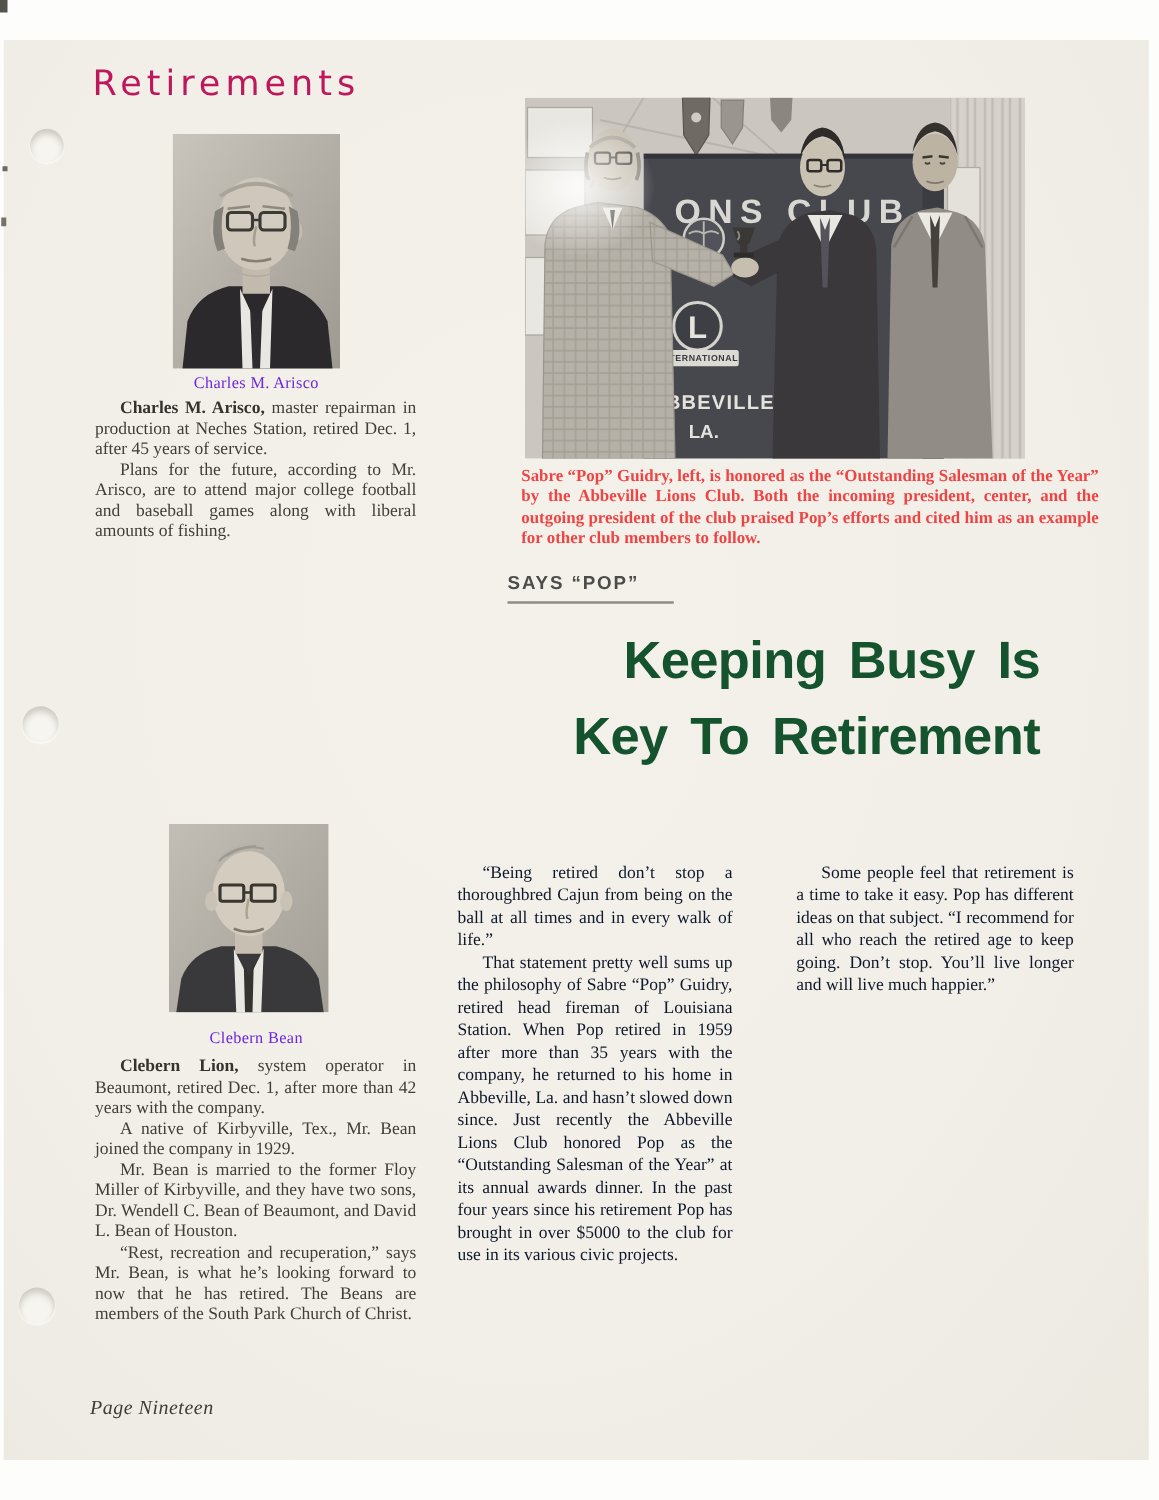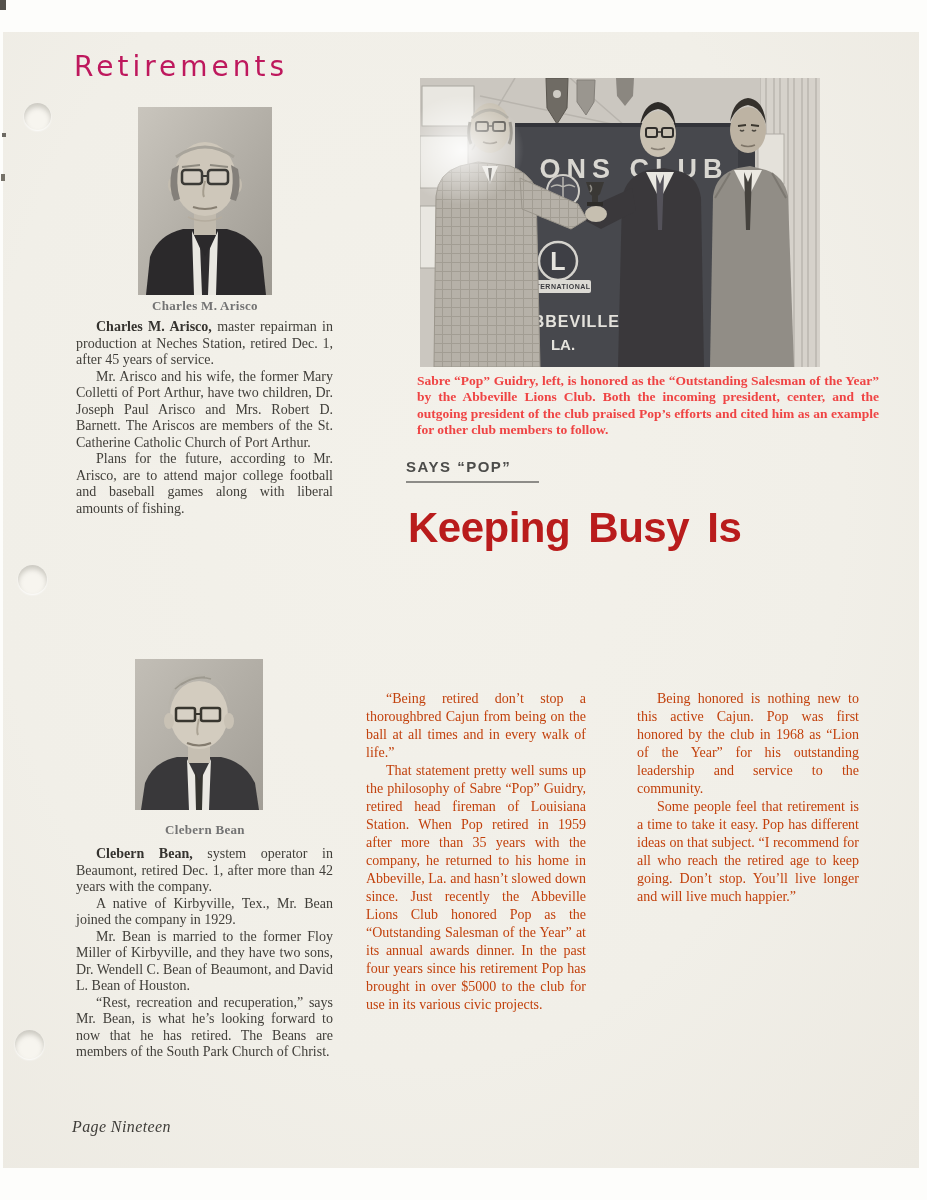--- a/index.html
+++ b/index.html
@@ -21,21 +21,21 @@
   .speck{position:absolute;background:#55524c;}
   .section-title{
     position:absolute;left:74px;top:50px;
     font-family:"DejaVu Sans",sans-serif;
     font-size:28px;letter-spacing:4px;color:#be185d;
   }
   .photo{position:absolute;overflow:hidden;}
   .photo svg{display:block;}
   .photo-caption{
     position:absolute;text-align:center;
-    font-weight:bold;font-size:13px;color:#737373;letter-spacing:.3px;
+    font-weight:normal;font-size:13px;color:#6d28d9;letter-spacing:.3px;
   }
   .body-text{
     position:absolute;font-size:14px;line-height:16.5px;
     text-align:justify;color:#403e39;
   }
   .body-text p{margin:0;text-indent:20px;}
   .body-text .lead{font-weight:bold;color:#35332f;}
   .feature-caption{
     position:absolute;left:417px;top:373px;width:462px;
     font-weight:bold;font-size:13.5px;line-height:16.3px;
@@ -46,26 +46,26 @@
     font-family:"Liberation Sans",sans-serif;
     font-weight:bold;font-size:15px;letter-spacing:1.5px;color:#4c4c4a;
   }
   .kicker-underline{
     position:absolute;left:406px;top:481px;width:133px;height:2px;background:#8d8c88;
   }
   .headline{
     position:absolute;left:408px;top:497px;width:424px;
     font-family:"Liberation Sans",sans-serif;
     font-weight:bold;font-size:42px;line-height:61px;
-    text-align:left;color:#b91c1c;
+    text-align:right;color:#14532d;
     word-spacing:7px;letter-spacing:-.5px;
   }
   .feature-col{
     position:absolute;top:690px;font-size:14px;line-height:18px;
-    text-align:justify;color:#c2410c;
+    text-align:justify;color:#0f172a;
   }
   .feature-col p{margin:0;text-indent:20px;}
   .page-footer{
     position:absolute;left:72px;top:1118px;
     font-style:italic;font-size:16px;color:#3e3c38;letter-spacing:.4px;
   }
 </style>
 </head>
 <body>
 
@@ -105,21 +105,20 @@
     <path d="M44,60 L62,58 M72,58 L90,60" stroke="#8e8a80" stroke-width="2"></path>
     <path d="M67,74 Q64,86 66,90" stroke="#a59d8e" stroke-width="2" fill="none"></path>
     <path d="M55,100 Q67,104 79,100" stroke="#877f72" stroke-width="2" fill="none"></path>
     <path d="M50,110 Q67,118 84,110" stroke="#b4ac9e" stroke-width="1.5" fill="none"></path>
   </svg>
 </div>
 <div class="photo-caption" style="left:77px;top:298px;width:256px;">Charles M. Arisco</div>
 
 <div class="body-text" style="left:76px;top:319px;width:257px;">
   <p><span class="lead">Charles M. Arisco,</span><span> master repairman in production at Neches Station, retired Dec. 1, after 45 years of service.</span></p>
-  <p>Mr. Arisco and his wife, the former Mary Colletti of Port Arthur, have two children, Dr. Joseph Paul Arisco and Mrs. Robert D. Barnett. The Ariscos are members of the St. Catherine Catholic Church of Port Arthur.</p>
   <p>Plans for the future, according to Mr. Arisco, are to attend major college football and baseball games along with liberal amounts of fishing.</p>
 </div>
 
 <div class="photo" style="left:135px;top:659px;width:128px;height:151px;">
   <svg width="128" height="151" viewBox="0 0 128 151">
     <defs>
       <linearGradient id="bbg" x1="0" y1="0" x2="1" y2="1">
         <stop offset="0" stop-color="#c2beb6"></stop>
           <stop offset="1" stop-color="#a29e96"></stop>
       </linearGradient>
@@ -138,21 +137,21 @@
     <rect x="66" y="49" width="19" height="13" rx="2" fill="rgba(255,255,255,.10)" stroke="#38362f" stroke-width="2.5"></rect>
     <path d="M60,55 L66,55" stroke="#38362f" stroke-width="2"></path>
     <path d="M64,60 Q61,72 63,76" stroke="#ab a394" stroke-width="2" fill="none"></path>
     <path d="M64,60 Q61,72 63,76" stroke="#aba394" stroke-width="2" fill="none"></path>
     <path d="M52,84 Q64,89 76,84" stroke="#837b6e" stroke-width="2" fill="none"></path>
   </svg>
 </div>
 <div class="photo-caption" style="left:77px;top:822px;width:256px;">Clebern Bean</div>
 
 <div class="body-text" style="left:76px;top:846px;width:257px;">
-  <p><span class="lead">Clebern Bean,</span><span> system operator in Beaumont, retired Dec. 1, after more than 42 years with the company.</span></p>
+  <p><span class="lead">Clebern Lion,</span><span> system operator in Beaumont, retired Dec. 1, after more than 42 years with the company.</span></p>
   <p>A native of Kirbyville, Tex., Mr. Bean joined the company in 1929.</p>
   <p>Mr. Bean is married to the former Floy Miller of Kirbyville, and they have two sons, Dr. Wendell C. Bean of Beaumont, and David L. Bean of Houston.</p>
   <p>“Rest, recreation and recuperation,” says Mr. Bean, is what he’s looking forward to now that he has retired. The Beans are members of the South Park Church of Christ.</p>
 </div>
 
 <div class="photo" style="left:420px;top:78px;width:400px;height:289px;">
   <svg width="400" height="289" viewBox="0 0 400 289">
     <defs>
       <pattern id="plaid" width="9" height="9" patternUnits="userSpaceOnUse">
         <rect width="9" height="9" fill="#b6b1a8"></rect>
@@ -244,24 +243,24 @@
     <ellipse cx="42" cy="72" rx="62" ry="55" fill="url(#glare)"></ellipse>
   </svg>
 </div>
 
 <div class="feature-caption">Sabre “Pop” Guidry, left, is honored as the “Outstanding Salesman of the Year” by the Abbeville Lions Club. Both the incoming president, center, and the outgoing president of the club praised Pop’s efforts and cited him as an example for other club members to follow.</div>
 
 <div class="kicker">SAYS “POP”</div>
 <div class="kicker-underline"></div>
 <div class="headline">
   <div>Keeping Busy Is</div>
+  <div>Key To Retirement</div>
 </div>
 
 <div class="feature-col" style="left:366px;width:220px;">
   <p>“Being retired don’t stop a thoroughbred Cajun from being on the ball at all times and in every walk of life.”</p>
   <p>That statement pretty well sums up the philosophy of Sabre “Pop” Guidry, retired head fireman of Louisiana Station. When Pop retired in 1959 after more than 35 years with the company, he returned to his home in Abbeville, La. and hasn’t slowed down since. Just recently the Abbeville Lions Club honored Pop as the “Outstanding Salesman of the Year” at its annual awards dinner. In the past four years since his retirement Pop has brought in over $5000 to the club for use in its various civic projects.</p>
 </div>
 <div class="feature-col" style="left:637px;width:222px;">
-  <p>Being honored is nothing new to this active Cajun. Pop was first honored by the club in 1968 as “Lion of the Year” for his outstanding leadership and service to the community.</p>
   <p>Some people feel that retirement is a time to take it easy. Pop has different ideas on that subject. “I recommend for all who reach the retired age to keep going. Don’t stop. You’ll live longer and will live much happier.”</p>
 </div>
 
 <div class="page-footer">Page Nineteen</div>
 
 </body></html>

